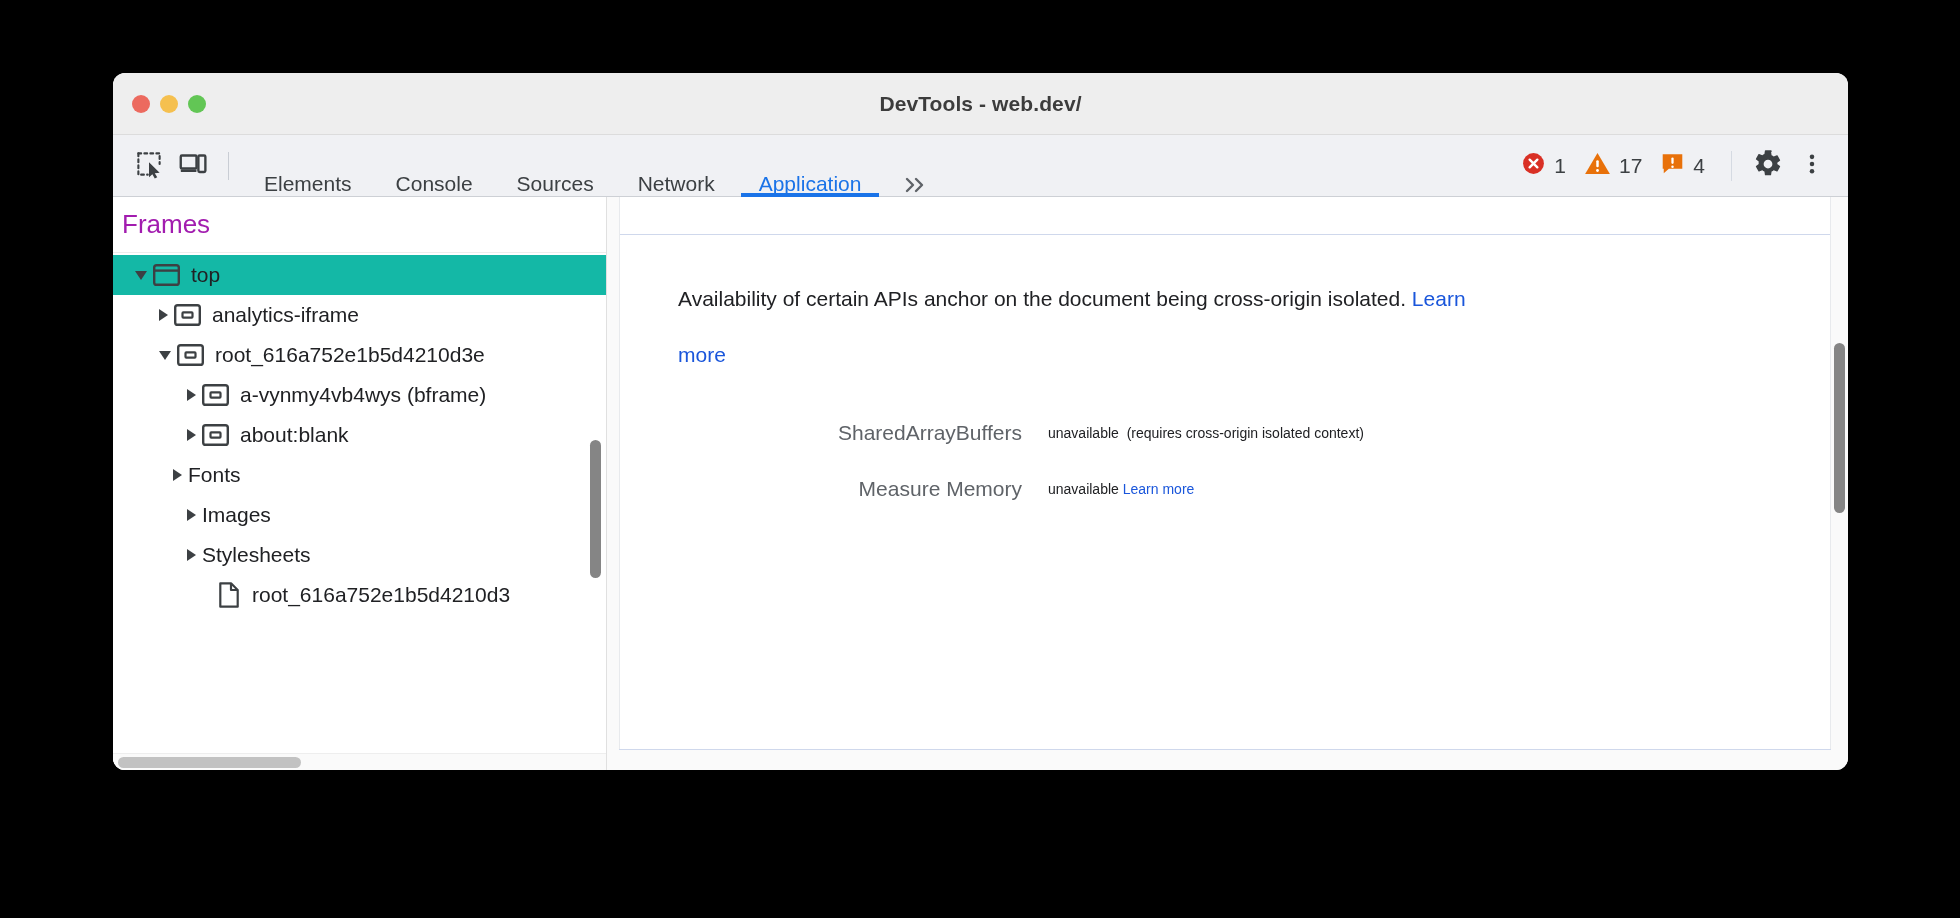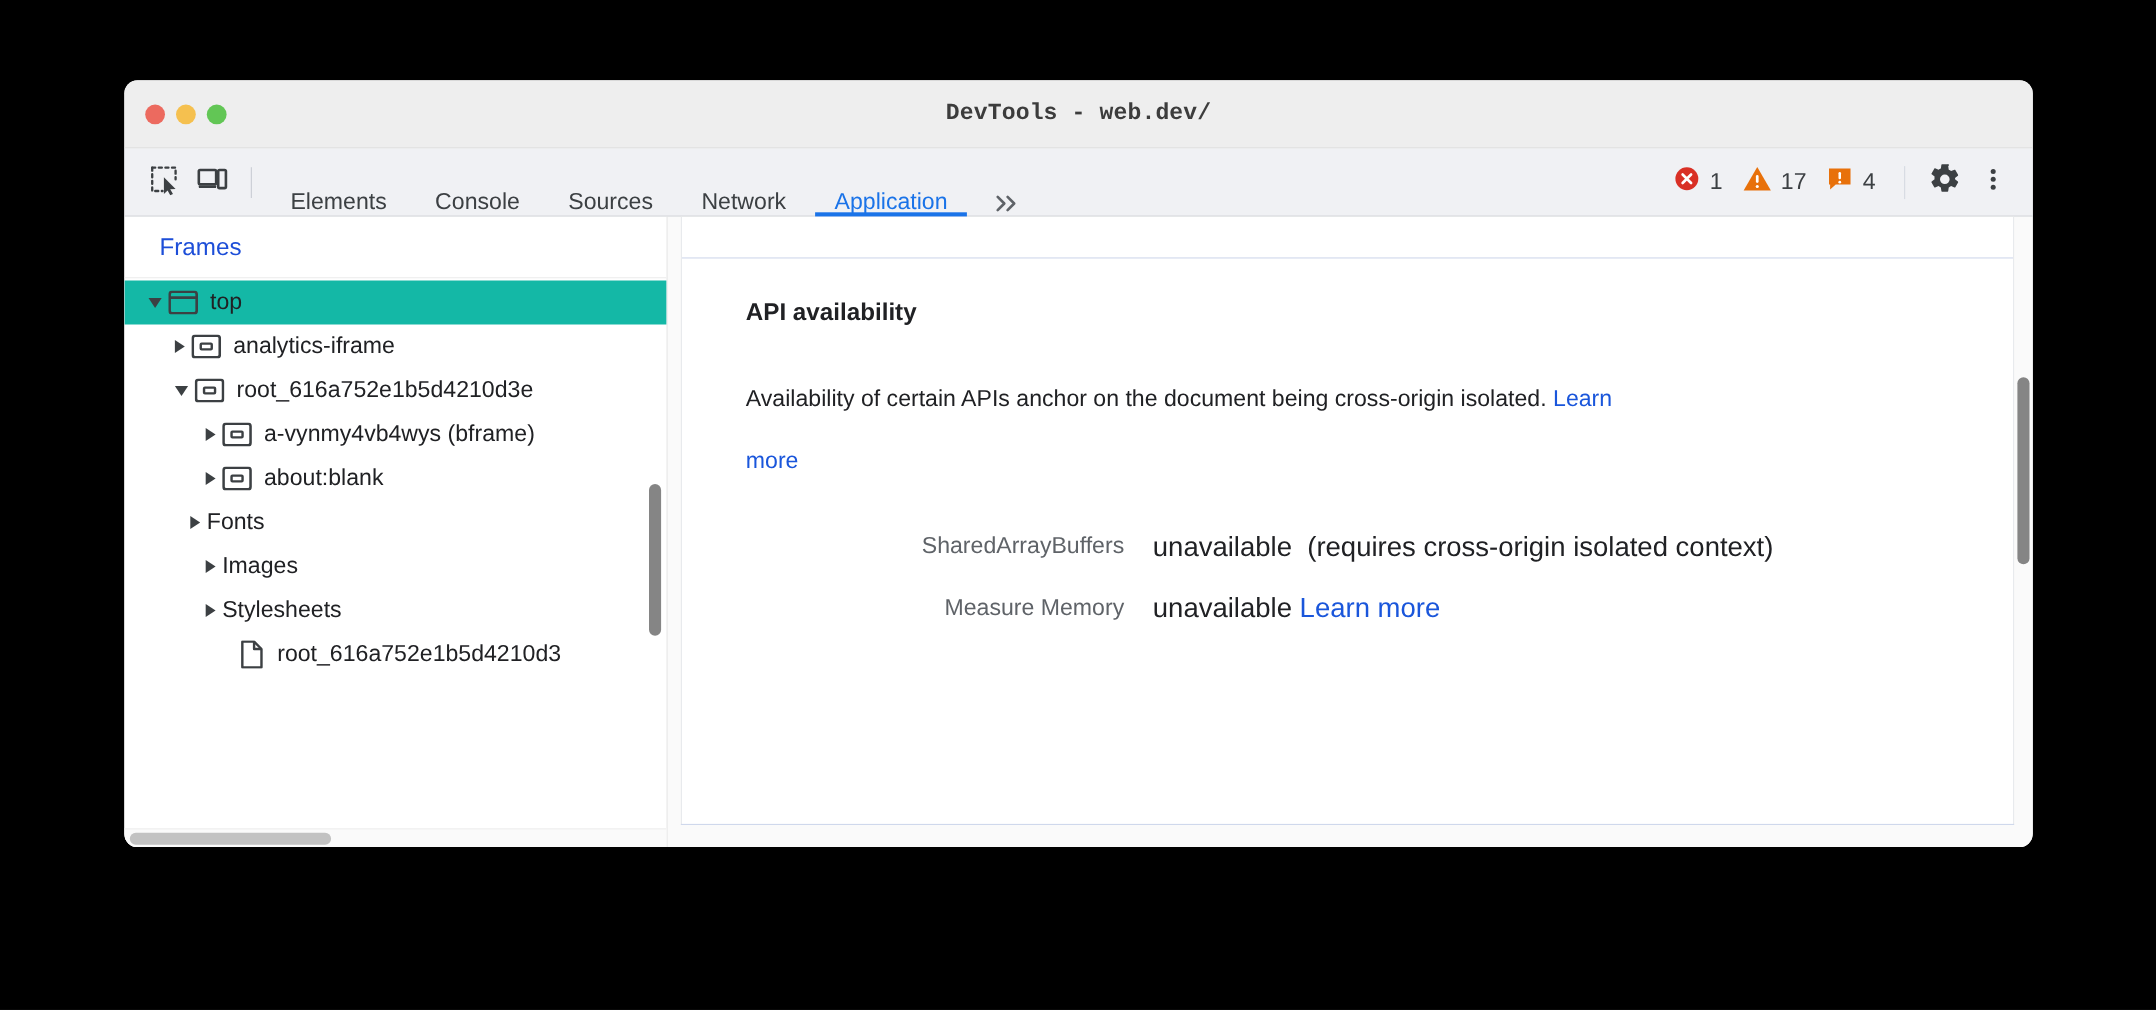--- a/index.html
+++ b/index.html
@@ -34,21 +34,21 @@
     transform: translateY(-50%);
     display: flex; gap: 10px;
   }
   .light { width: 18px; height: 18px; border-radius: 50%; }
   .light.red    { background: #ec6a5f; }
   .light.yellow { background: #f5c04f; }
   .light.green  { background: #62c655; }
   #window-title {
     width: 100%; text-align: center;
     font-size: 21px; font-weight: bold;
-    color: #3c3c3c; letter-spacing: 0.1px; font-family: Liberation Mono, monospace;
+    color: #3c3c3c; letter-spacing: 0.1px;
   }
 
   
   #toolbar {
     position: relative;
     height: 62px;
     background: #f0f1f4;
     border-bottom: 1px solid #cdd0d5;
     display: flex; align-items: center;
     padding-left: 14px;
@@ -106,22 +106,22 @@
   #sidebar {
     position: relative;
     width: 494px;
     background: #ffffff;
     border-right: 1px solid #e0e0e0;
     overflow: hidden;
   }
   #sidebar-header {
     height: 56px;
     display: flex; align-items: center;
-    padding-left: 32px;
-    font-size: 22px; color: #1d4ed8;
+    padding-left: 9px;
+    font-size: 26px; color: #a21caf;
     border-bottom: 1px solid #ededed;
   }
   .tree { padding-top: 2px; }
   .tree-row {
     display: flex; align-items: center;
     height: 40px; white-space: nowrap;
     font-size: 21px; color: #202124;
     cursor: pointer;
   }
   .tree-row.selected { background: #14b8a6; }
@@ -200,21 +200,21 @@
   .kv-table td { vertical-align: top; padding: 0; }
   .kv-key {
     text-align: right;
     font-size: 21px; color: #5f6368;
     padding-right: 26px !important;
     line-height: 56px;
     white-space: nowrap;
     width: 370px;
   }
   .kv-val {
-    font-size: 25px; color: #202124;
+    font-size: 14px; color: #202124;
     line-height: 56px;
   }
   .kv-val .note { max-width: 420px; display: inline; }
   #main-vscroll {
     position: absolute; right: 3px; top: 146px;
     width: 11px; height: 170px;
     background: #858585; border-radius: 6px;
     cursor: pointer;
   }
   #main-bottom-divider {
@@ -437,21 +437,20 @@
       <div id="sb-hscroll-track">
         <div id="sb-hscroll-thumb"></div>
       </div>
     </div>
 
     <div id="main">
       <div id="main-inner">
         <div class="report-divider"></div>
 
         <div class="report-body">
-          <div class="section-title">API availability</div>
 
           <div class="para">
             <span>Availability of certain APIs anchor on the document being cross-origin isolated. </span><a class="link">Learn more</a>
           </div>
 
           <table class="kv-table">
             <tbody>
                 <tr>
               <td class="kv-key">SharedArrayBuffers</td>
               <td class="kv-val">

